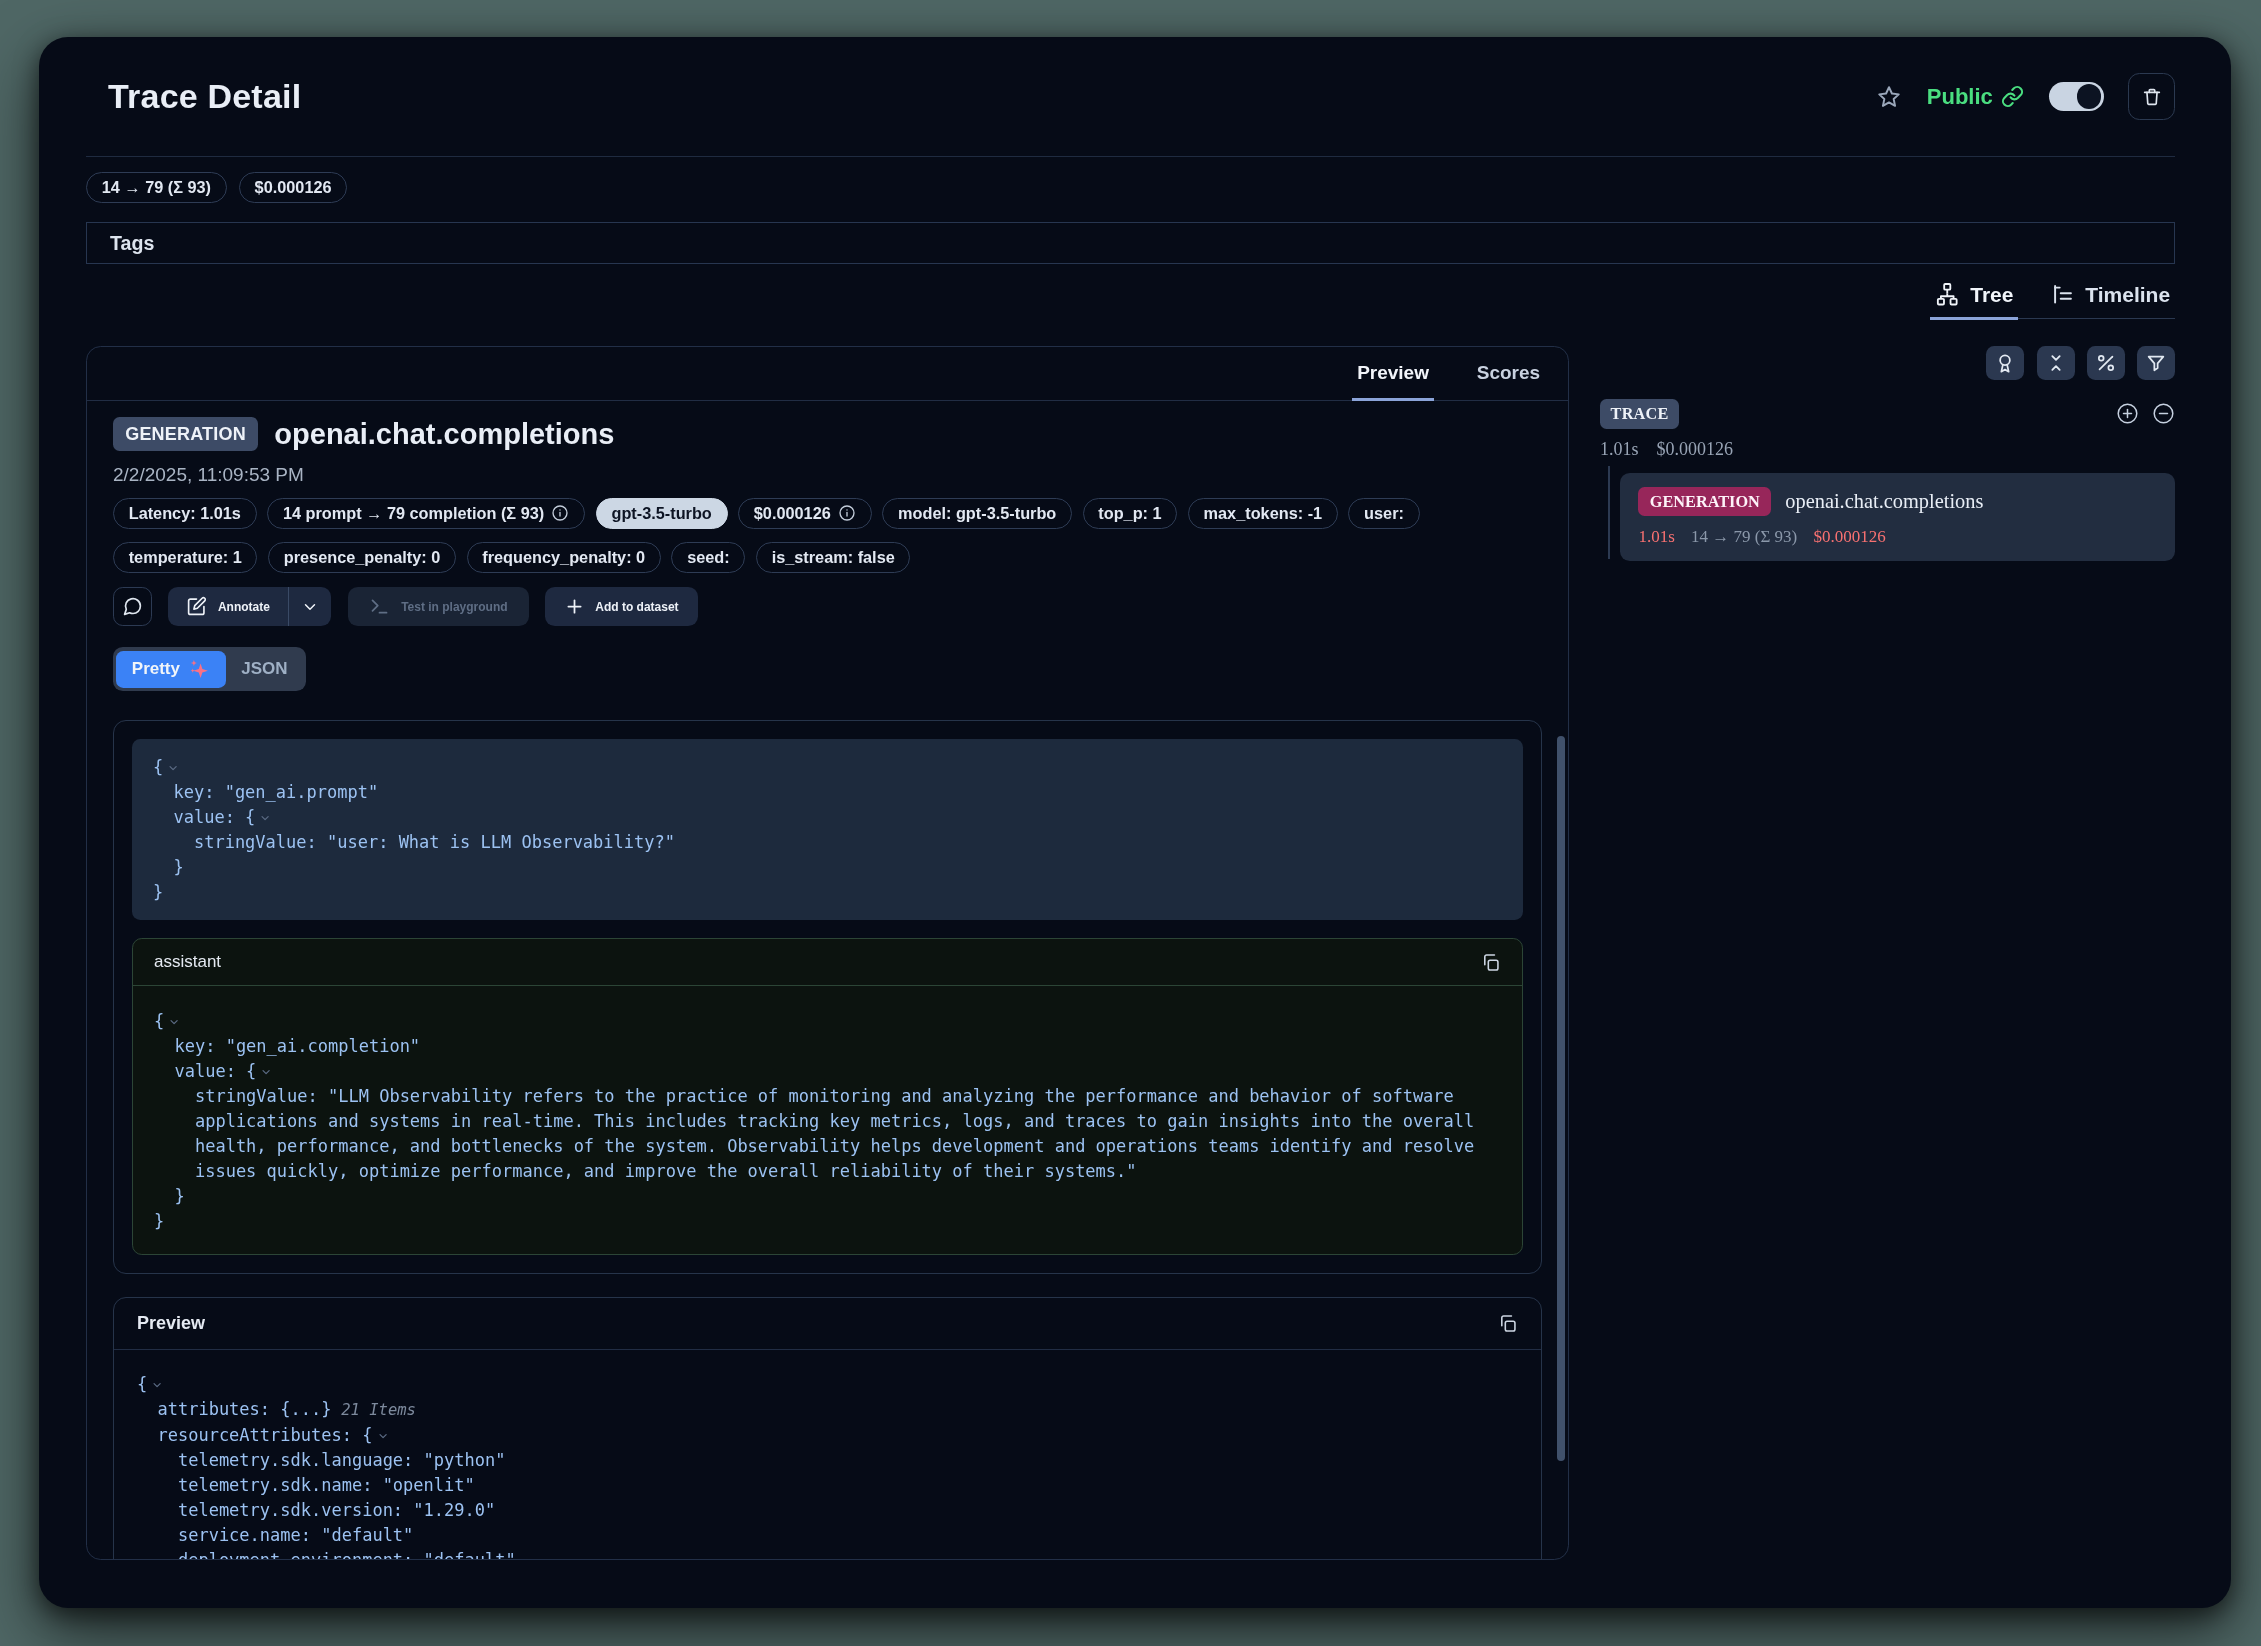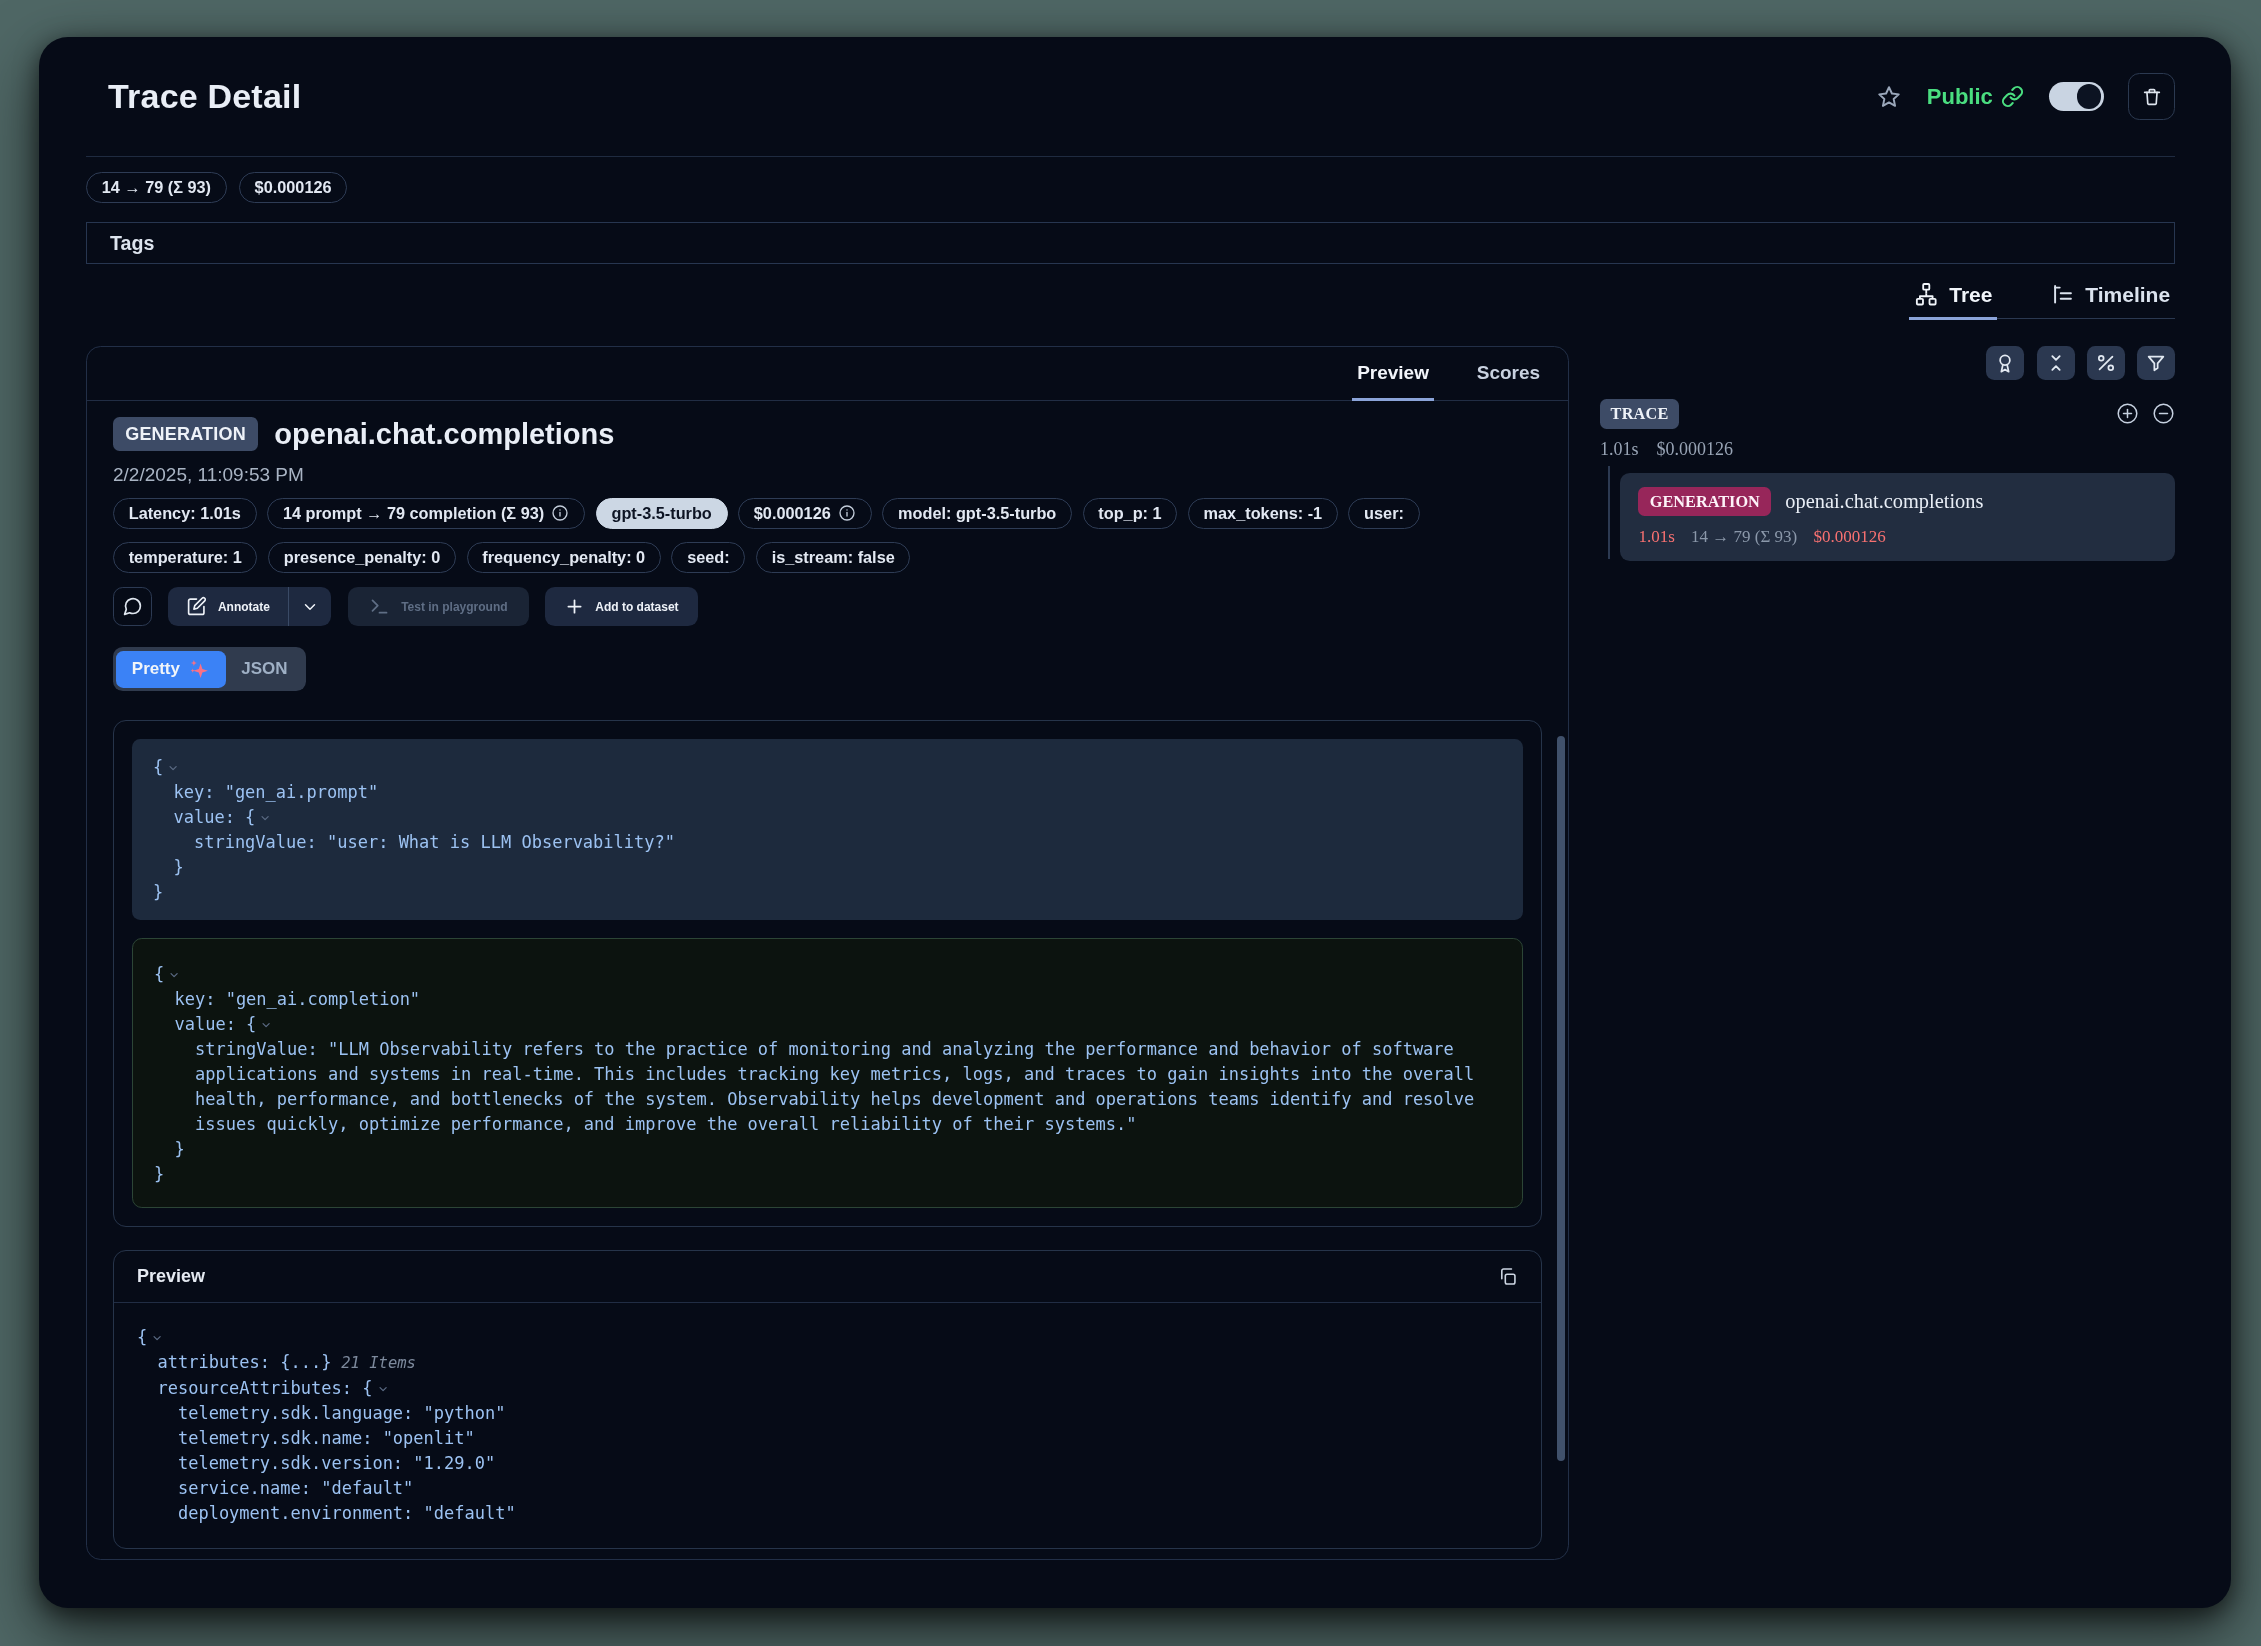--- a/index.html
+++ b/index.html
@@ -31,21 +31,21 @@
   .chip { height:31px; padding:0 14.7px; border:1.2px solid #2e3c55; border-radius:16.3px;
     display:inline-flex; align-items:center; gap:7.3px; color:#e2e8f2; font-size:16.3px; font-weight:600; white-space:nowrap; }
   .chip.light { background:#ccd7e4; color:#0d1423; border-color:#ccd7e4; }
   .chip .info { color:#c3cdda; }
 
   .tags-box { margin-top:19.6px; height:42px; border:1.2px solid #273650; border-radius:0;
     display:flex; align-items:center; padding:0 23px; font-size:19.6px; font-weight:700; color:#dde4ee; }
 
   
   .view-tabs { margin-top:11.4px; display:flex; justify-content:flex-end; }
-  .vtabs-list { display:flex; gap:48px; border-bottom:1.6px solid #2a3850; }
+  .vtabs-list { display:flex; gap:27px; border-bottom:1.6px solid #2a3850; }
   .vtab { display:flex; gap:10.6px; align-items:center; font-size:21px; font-weight:600; color:#dbe3ee;
     padding:6.5px 4.9px 9.8px; border-bottom:3.3px solid transparent; margin-bottom:-1.6px; cursor:pointer; }
   .vtab.active { border-bottom-color:#8ba4d9; color:#f1f5fa; }
 
   
   .content-row { display:flex; margin-top:27px; gap:31px; height:1214px; }
 
   .main-panel { width:1483px; flex:none; border:1.2px solid #222f47; border-radius:14.7px; position:relative; overflow:hidden; }
   .panel-tabs { height:54px; border-bottom:1.2px solid #212d44; display:flex; justify-content:flex-end; gap:38px; padding-right:23px; }
   .ptab { font-size:19px; font-weight:600; color:#c9d2e0; display:flex; align-items:center;
@@ -344,20 +344,29 @@
             <div class="cl i1"><span>key: "gen_ai.prompt"</span></div>
             <div class="cl i1"><span>value: {</span><span class="caret-ic"><svg width="12.2" height="12.2" viewBox="0 0 24 24" fill="none" stroke="currentColor" stroke-width="2.4" stroke-linecap="round" stroke-linejoin="round">
                     <path d="M6 9l6 6 6-6"></path>
                   </svg></span></div>
             <div class="cl i2"><span>stringValue: "user: What is LLM Observability?"</span></div>
             <div class="cl i1"><span>}</span></div>
             <div class="cl"><span>}</span></div>
           </div>
 
           <div class="assistant-card">
+            <div class="block-head">
+              <span>assistant</span>
+              <button class="copy-btn">
+                <span><svg width="21" height="21" viewBox="0 0 24 24" fill="none" stroke="currentColor" stroke-width="1.8" stroke-linecap="round" stroke-linejoin="round">
+                      <rect x="9.5" y="9.5" width="11" height="11" rx="2"></rect>
+                      <path d="M5.5 14.5v-9a2 2 0 0 1 2-2h9"></path>
+                    </svg></span>
+              </button>
+            </div>
             <div class="assistant-body">
               <div class="cl"><span>{</span><span class="caret-ic"><svg width="12.2" height="12.2" viewBox="0 0 24 24" fill="none" stroke="currentColor" stroke-width="2.4" stroke-linecap="round" stroke-linejoin="round">
                       <path d="M6 9l6 6 6-6"></path>
                     </svg></span></div>
               <div class="cl i1"><span>key: "gen_ai.completion"</span></div>
               <div class="cl i1"><span>value: {</span><span class="caret-ic"><svg width="12.2" height="12.2" viewBox="0 0 24 24" fill="none" stroke="currentColor" stroke-width="2.4" stroke-linecap="round" stroke-linejoin="round">
                       <path d="M6 9l6 6 6-6"></path>
                     </svg></span></div>
               <div class="cl i2"><span>stringValue: "LLM Observability refers to the practice of monitoring and analyzing the performance and behavior of software applications and systems in real-time. This includes tracking key metrics, logs, and traces to gain insights into the overall health, performance, and bottlenecks of the system. Observability helps development and operations teams identify and resolve issues quickly, optimize performance, and improve the overall reliability of their systems."</span></div>
               <div class="cl i1"><span>}</span></div>

